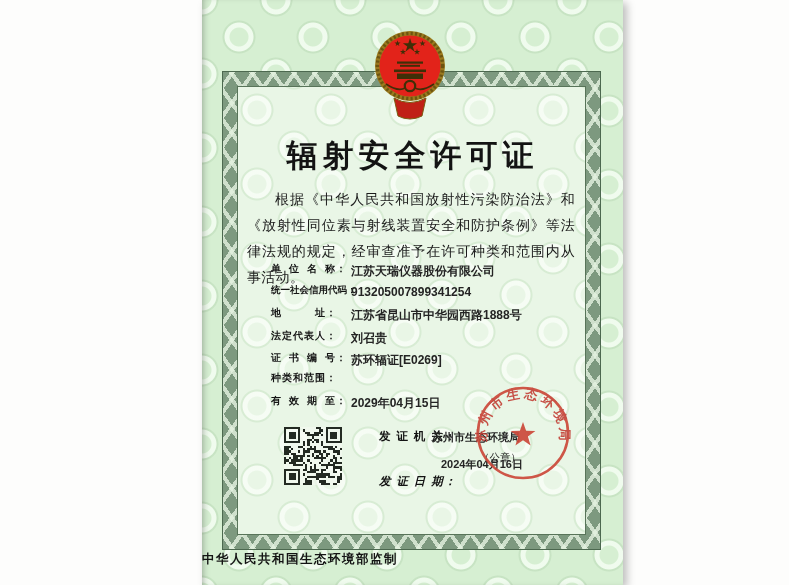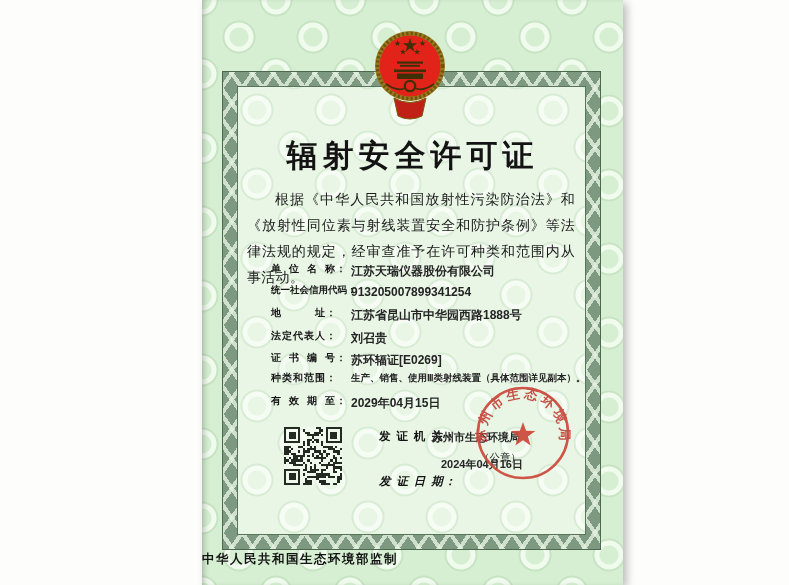--- a/index.html
+++ b/index.html
@@ -120,21 +120,20 @@
   <div class="field-row" style="top:329px">
     <span class="flabel">法定代表人：</span>
     <span class="fvalue">刘召贵</span>
   </div>
   <div class="field-row" style="top:351px">
     <span class="flabel">证 书 编 号：</span>
     <span class="fvalue">苏环辐证[E0269]</span>
   </div>
   <div class="field-row small" style="top:371px">
     <span class="flabel">种类和范围：</span>
-    <span class="fvalue">生产、销售、使用Ⅲ类射线装置（具体范围详见副本）。</span>
   </div>
   <div class="field-row" style="top:394px">
     <span class="flabel">有 效 期 至：</span>
     <span class="fvalue">2029年04月15日</span>
   </div>
 
   <div class="qr">
       <i class="b"></i>
       <i class="b"></i>
       <i class="b"></i>

